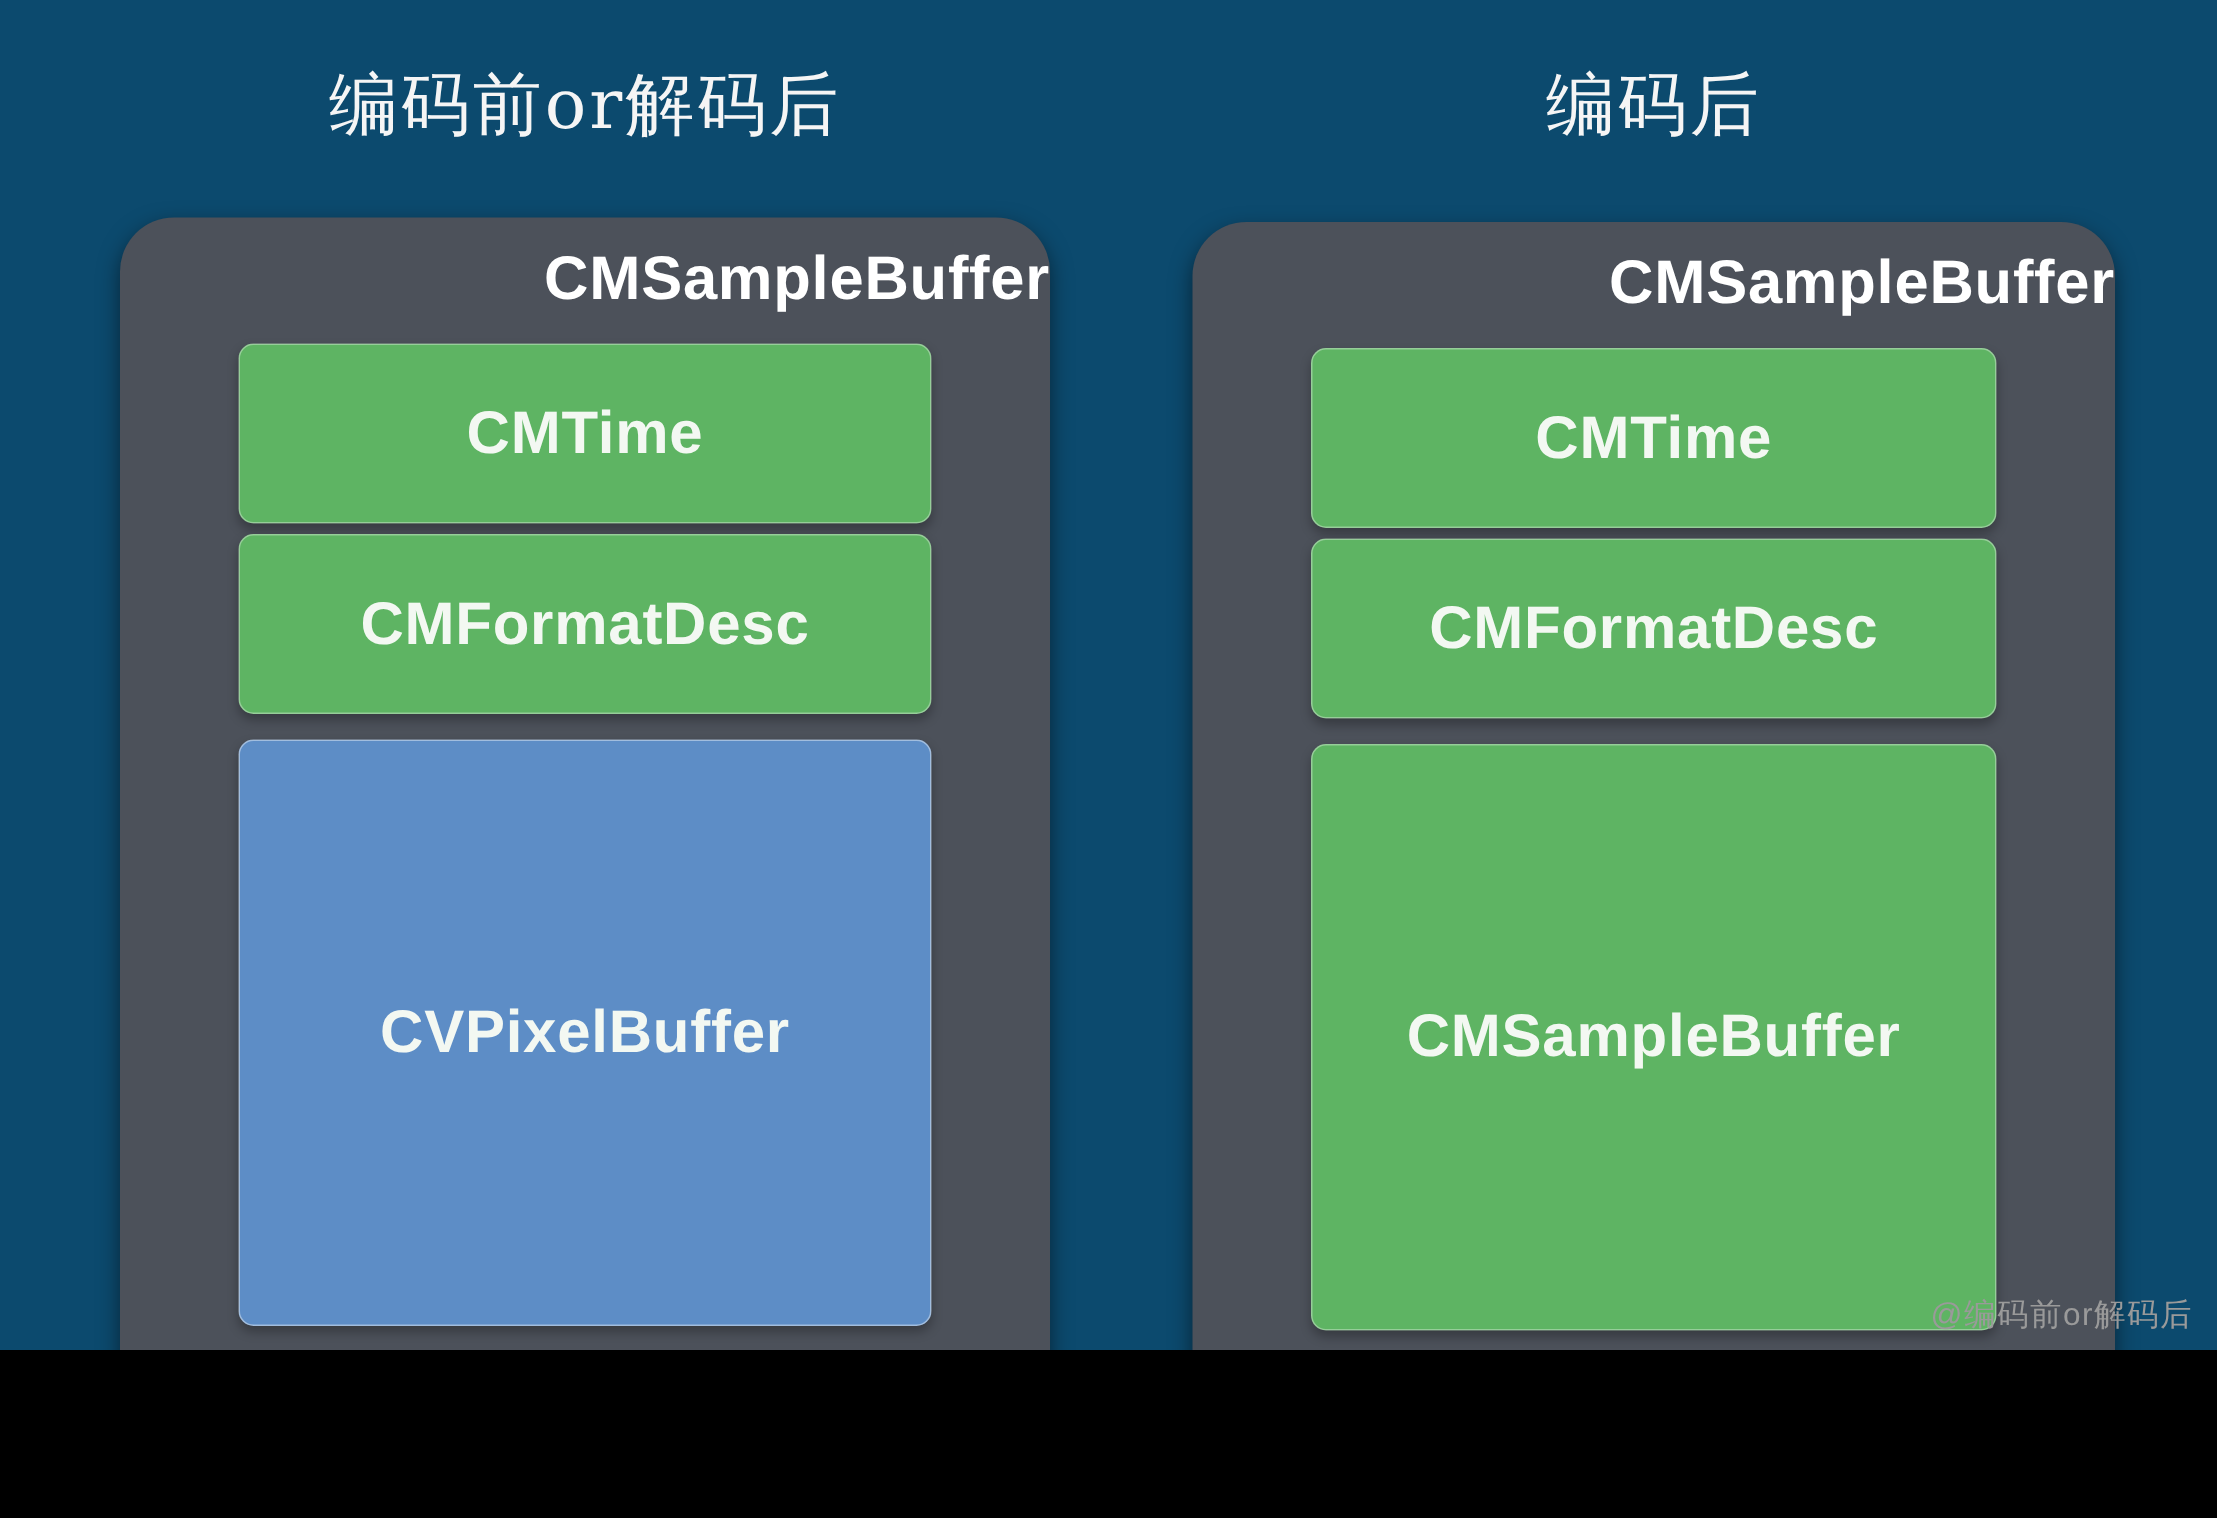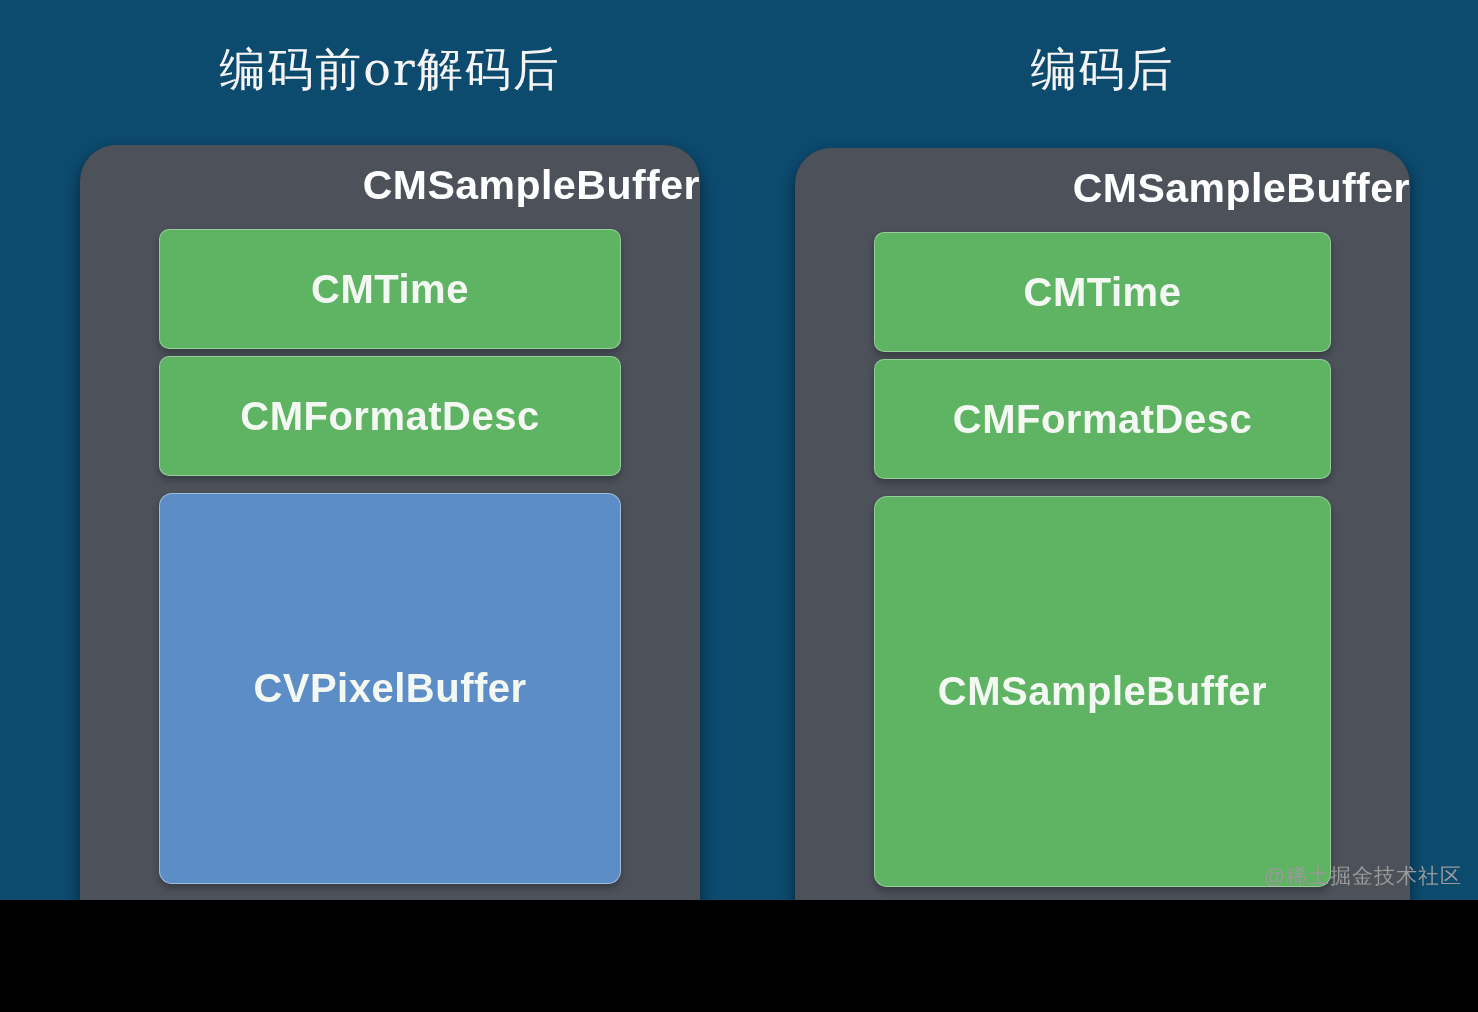--- a/index.html
+++ b/index.html
@@ -61,21 +61,21 @@
     justify-content: center;
     color: #f3f8f2;
     font-size: 40px;
     font-weight: bold;
     letter-spacing: 0.5px;
     box-shadow: 0 4px 7px rgba(0,0,0,0.28);
     box-sizing: border-box;
   }
   .box-time   { margin-top: 20px; height: 120px; }
   .box-format { margin-top: 7px; height: 120px; }
-  .box-data   { margin-top: 17px; height: 391px; border-radius: 13px; }
+  .box-data   { margin-top: 17px; height: 391px; }
 
   .box.green {
     background: #5eb463;
     border: 1px solid rgba(255,255,255,0.35);
   }
   .box.blue {
     background: #5d8dc6;
     border: 1px solid rgba(255,255,255,0.42);
   }
 
@@ -105,15 +105,15 @@
     <div class="box blue box-data">CVPixelBuffer</div>
   </div>
 
   <div class="panel" id="panel-right">
     <div class="panel-title">CMSampleBuffer</div>
     <div class="box green box-time">CMTime</div>
     <div class="box green box-format">CMFormatDesc</div>
     <div class="box green box-data">CMSampleBuffer</div>
   </div>
 
-  <div class="watermark">@稀土掘金技术社区</div>
+  <div class="watermark">@编码前or解码后</div>
 
 </div>
 
 </body></html>

